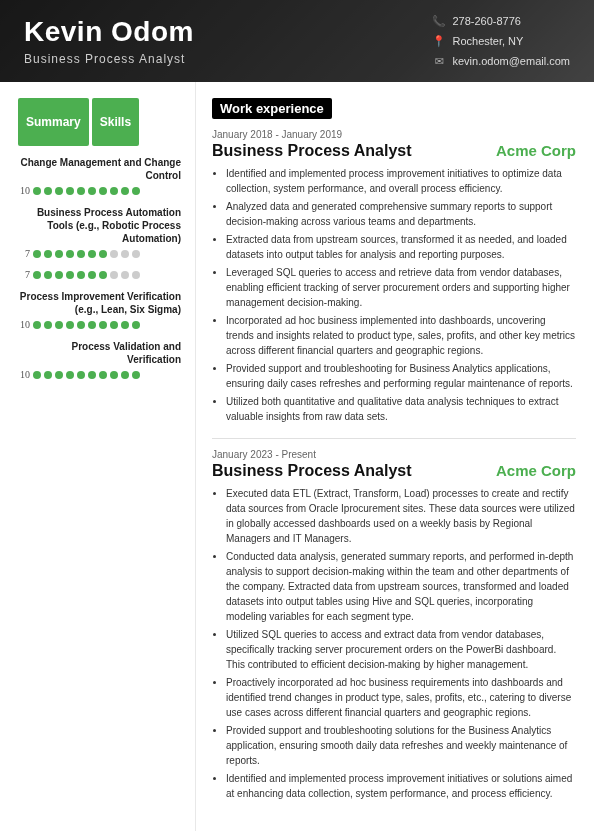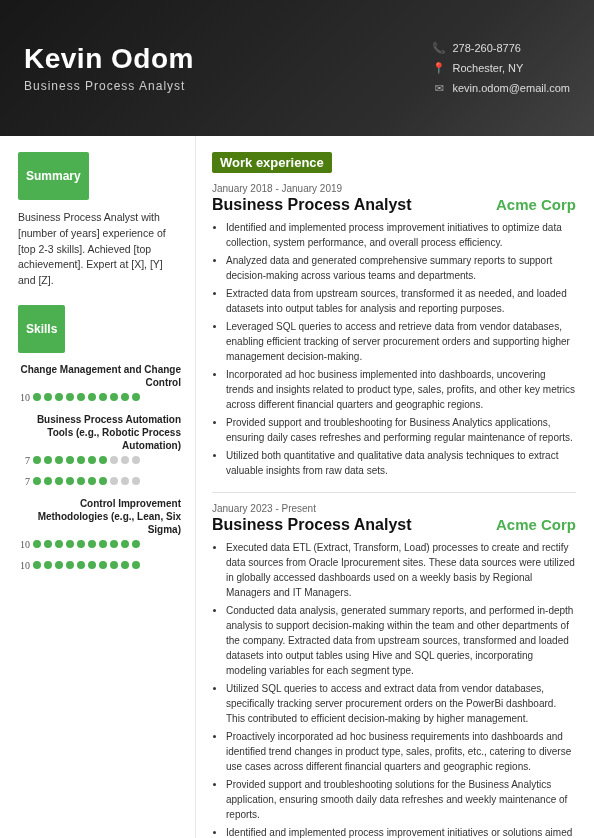--- a/index.html
+++ b/index.html
@@ -8,21 +8,21 @@
       width: 594px;
       min-height: 838px;
       background: #fff;
       font-size: 11px;
       color: #222;
     }
 
     
     .header {
       position: relative;
-      height: 136px;
+      height: 82px;
       overflow: hidden;
       background: #2a2a2a;
     }
     .header-bg {
       position: absolute;
       top: 0; left: 0; right: 0; bottom: 0;
       background: linear-gradient(135deg, #1a1a1a 0%, #3a3a3a 40%, #555 70%, #888 100%);
       opacity: 0.85;
     }
     .header-overlay {
@@ -106,21 +106,21 @@
       font-weight: bold;
       font-size: 12px;
       padding: 17px 8px;
       border-radius: 2px;
       margin-bottom: 10px;
     }
 
     .section-header-right {
       display: inline-flex;
       align-items: center;
-      background: #4d7c0f;
+      background: #000000;
       color: #fff;
       font-weight: bold;
       font-size: 13px;
       padding: 3px 8px;
       border-radius: 2px;
       margin-bottom: 10px;
     }
 
     
     .summary-text {
@@ -235,21 +235,20 @@
 </div>
 
 <div class="body">
 
   <div class="left-col">
 
     
     <div class="section-header">
       <span>Summary</span>
     </div>
-    <div class="summary-text">Business Process Analyst with [number of years] experience of [top 2-3 skills]. Achieved [top achievement]. Expert at [X], [Y] and [Z].</div>
 
     
     <div class="section-header">
       <span>Skills</span>
     </div>
 
     <div id="skills-container">
         <div class="skill-item">
           <div class="skill-name">Change Management and Change Control</div>
           <div class="skill-row">
@@ -297,38 +296,39 @@
               <span class="dot"></span>
               <span class="dot"></span>
               <span class="dot"></span>
               <span class="dot empty"></span>
               <span class="dot empty"></span>
               <span class="dot empty"></span>
             </div>
           </div>
         </div>
         <div class="skill-item">
-          <div class="skill-name">Control Improvement Methodologies (e.g., Lean, Six Sigma)</div>
+          <div class="skill-name">Process Improvement Verification (e.g., Lean, Six Sigma)</div>
           <div class="skill-row">
             <span class="skill-score">10</span>
             <div class="skill-dots">
               <span class="dot"></span>
               <span class="dot"></span>
               <span class="dot"></span>
               <span class="dot"></span>
               <span class="dot"></span>
               <span class="dot"></span>
               <span class="dot"></span>
               <span class="dot"></span>
               <span class="dot"></span>
               <span class="dot"></span>
             </div>
           </div>
         </div>
         <div class="skill-item">
+          <div class="skill-name">Process Validation and Verification</div>
           <div class="skill-row">
             <span class="skill-score">10</span>
             <div class="skill-dots">
               <span class="dot"></span>
               <span class="dot"></span>
               <span class="dot"></span>
               <span class="dot"></span>
               <span class="dot"></span>
               <span class="dot"></span>
               <span class="dot"></span>

